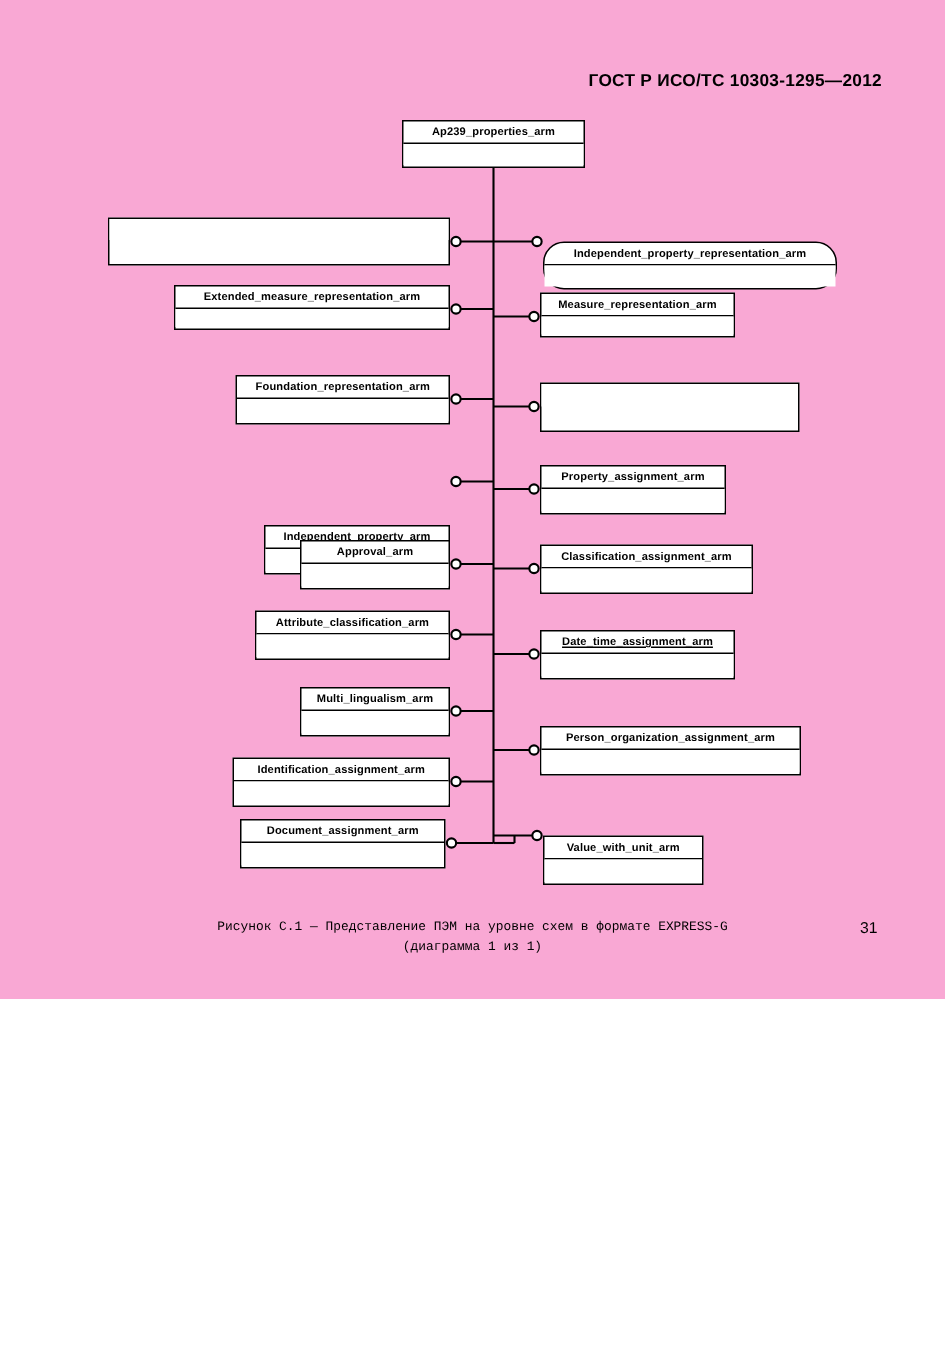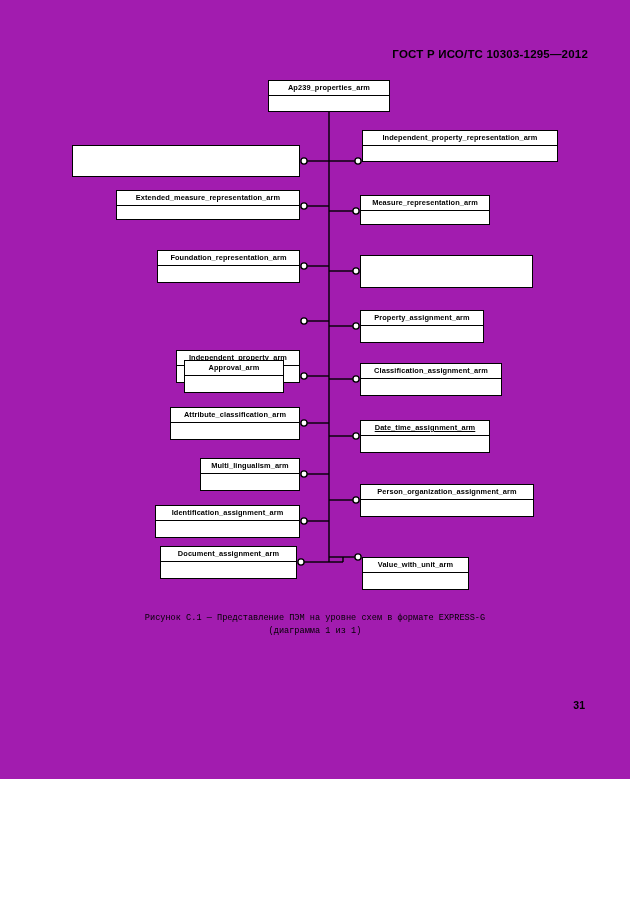--- a/index.html
+++ b/index.html
@@ -8,22 +8,22 @@
     padding: 0;
     background: #ffffff;
   }
   body {
     font-family: "Liberation Sans", sans-serif;
     color: #000000;
   }
   #page {
     position: relative;
     width: 630px;
-    height: 779px;
-    background: #a21caf;
+    height: 666px;
+    background: #f9a8d4;
     overflow: hidden;
   }
   
   #doc-header {
     position: absolute;
     top: 48px;
     right: 42px;
     font-size: 11.5px;
     font-weight: bold;
     letter-spacing: 0.2px;
@@ -79,23 +79,23 @@
     font-size: 8.6px;
     line-height: 12.5px;
     font-family: Liberation Mono, monospace;
   }
   #caption .l1 { display: block; }
   #caption .l2 { display: block; }
   
   #page-number {
     position: absolute;
     right: 45px;
-    bottom: 68px;
+    bottom: 41px;
     font-size: 10.5px;
-    font-weight: bold;
+    font-weight: normal;
   }
 </style>
 </head>
 <body>
 
 <div id="page">
 
   <div id="doc-header">ГОСТ Р ИСО/ТС 10303-1295—2012</div>
 
   <div id="diagram">
@@ -139,21 +139,21 @@
         <line x1="343" y1="562" x2="343" y2="557" stroke="#000" stroke-width="1.4"></line>
       </svg>
     <div id="entity-layer">
         <div class="ent" style="left: 268px; top: 80px; width: 122px; height: 32px;">
           <div class="ent-title">Ap239_properties_arm</div>
           <div class="ent-body"></div>
         </div>
         <div class="ent" style="left: 72px; top: 145px; width: 228px; height: 32px;">
           <div class="ent-body"></div>
         </div>
-        <div class="ent" style="left: 362px; top: 130px; width: 196px; height: 32px;">
+        <div class="ent" style="left: 362px; top: 161px; width: 196px; height: 32px; border-radius: 14px;">
           <div class="ent-title">Independent_property_representation_arm</div>
           <div class="ent-body"></div>
         </div>
         <div class="ent" style="left: 116px; top: 190px; width: 184px; height: 30px;">
           <div class="ent-title">Extended_measure_representation_arm</div>
           <div class="ent-body"></div>
         </div>
         <div class="ent" style="left: 360px; top: 195px; width: 130px; height: 30px;">
           <div class="ent-title">Measure_representation_arm</div>
           <div class="ent-body"></div>
@@ -166,21 +166,21 @@
           <div class="ent-body"></div>
         </div>
         <div class="ent" style="left: 176px; top: 305px; width: 124px; height: 33px; margin-top: 45px;">
           <div class="ent-title">Independent_property_arm</div>
           <div class="ent-body"></div>
         </div>
         <div class="ent" style="left: 360px; top: 310px; width: 124px; height: 33px;">
           <div class="ent-title">Property_assignment_arm</div>
           <div class="ent-body"></div>
         </div>
-        <div class="ent" style="left: 184px; top: 360px; width: 100px; height: 33px;">
+        <div class="ent" style="left: 200px; top: 360px; width: 100px; height: 33px;">
           <div class="ent-title">Approval_arm</div>
           <div class="ent-body"></div>
         </div>
         <div class="ent" style="left: 360px; top: 363px; width: 142px; height: 33px;">
           <div class="ent-title">Classification_assignment_arm</div>
           <div class="ent-body"></div>
         </div>
         <div class="ent" style="left: 170px; top: 407px; width: 130px; height: 33px;">
           <div class="ent-title">Attribute_classification_arm</div>
           <div class="ent-body"></div>

